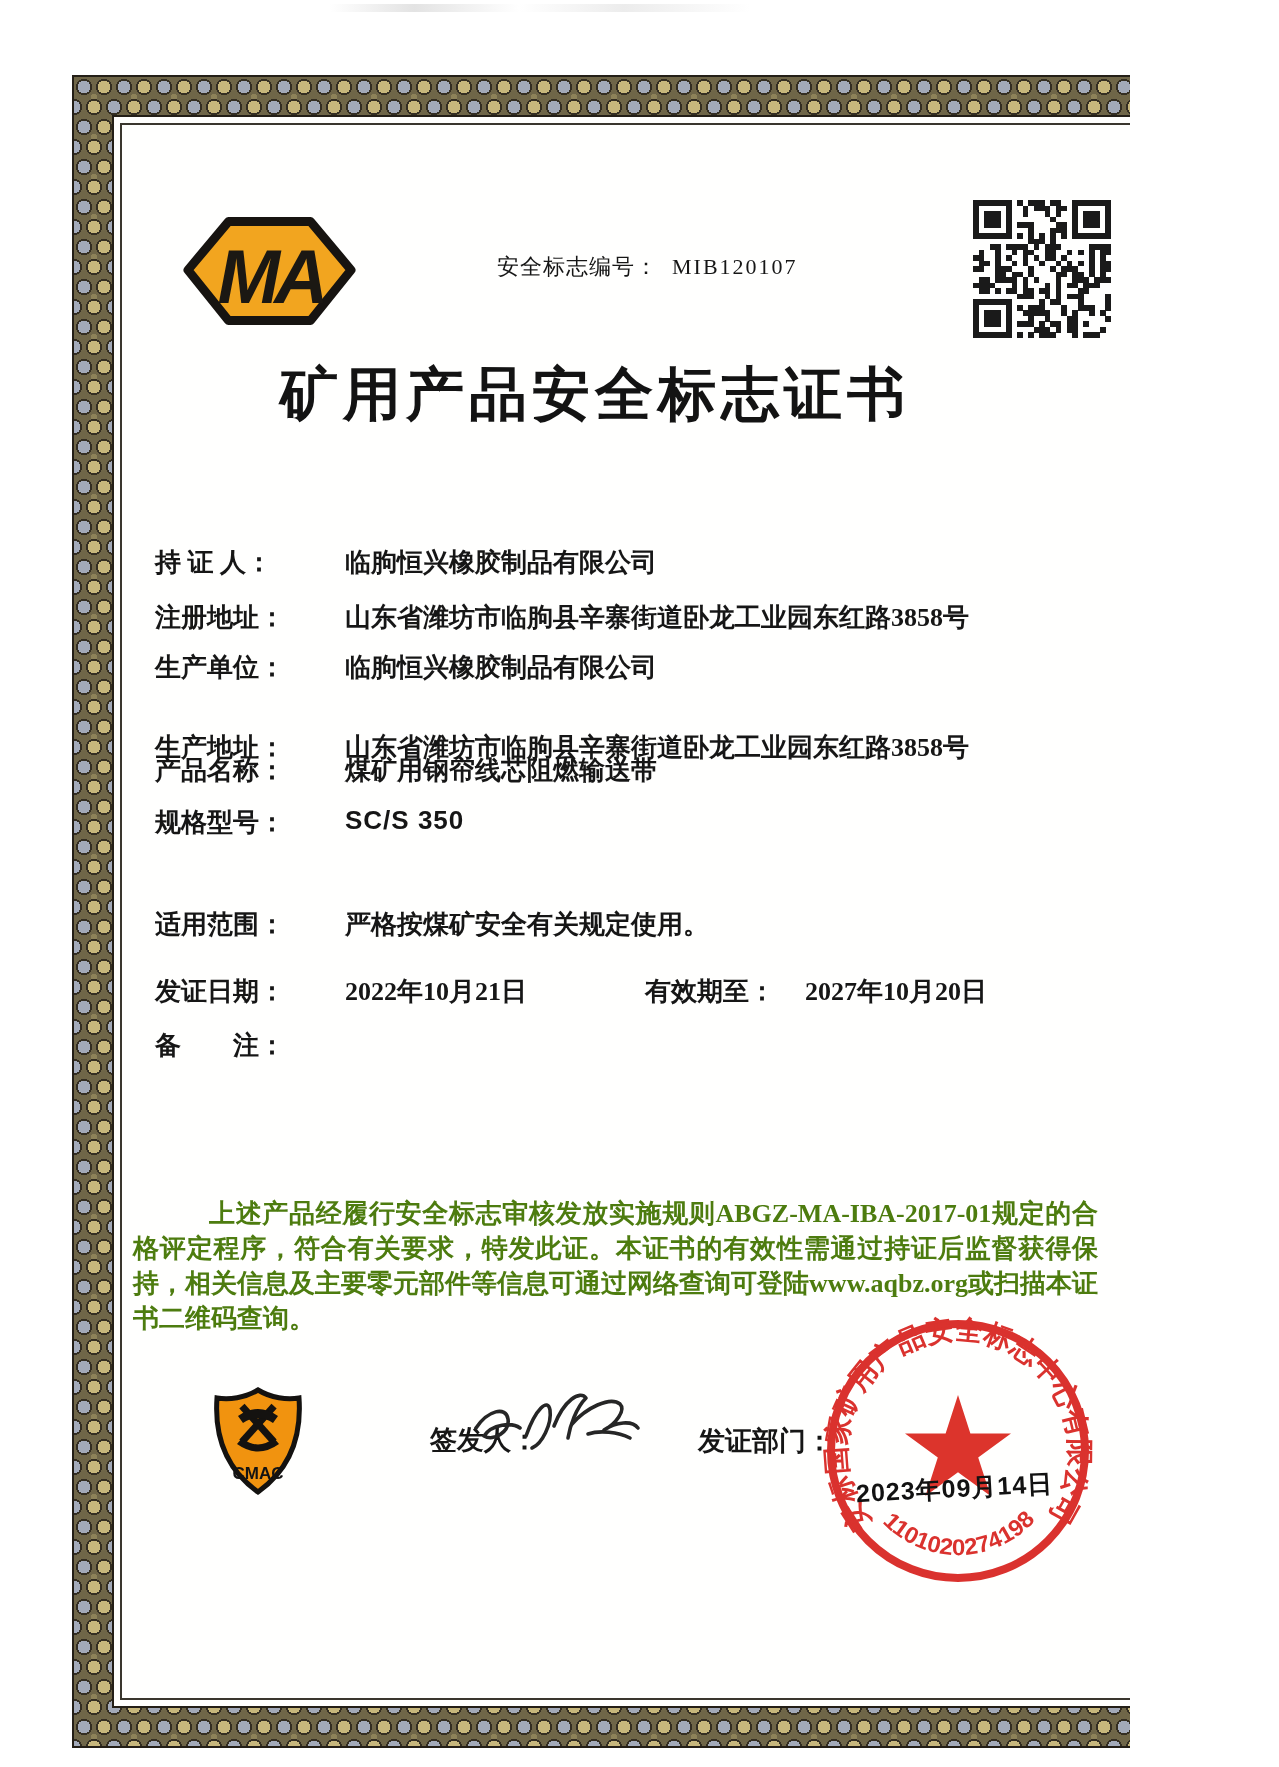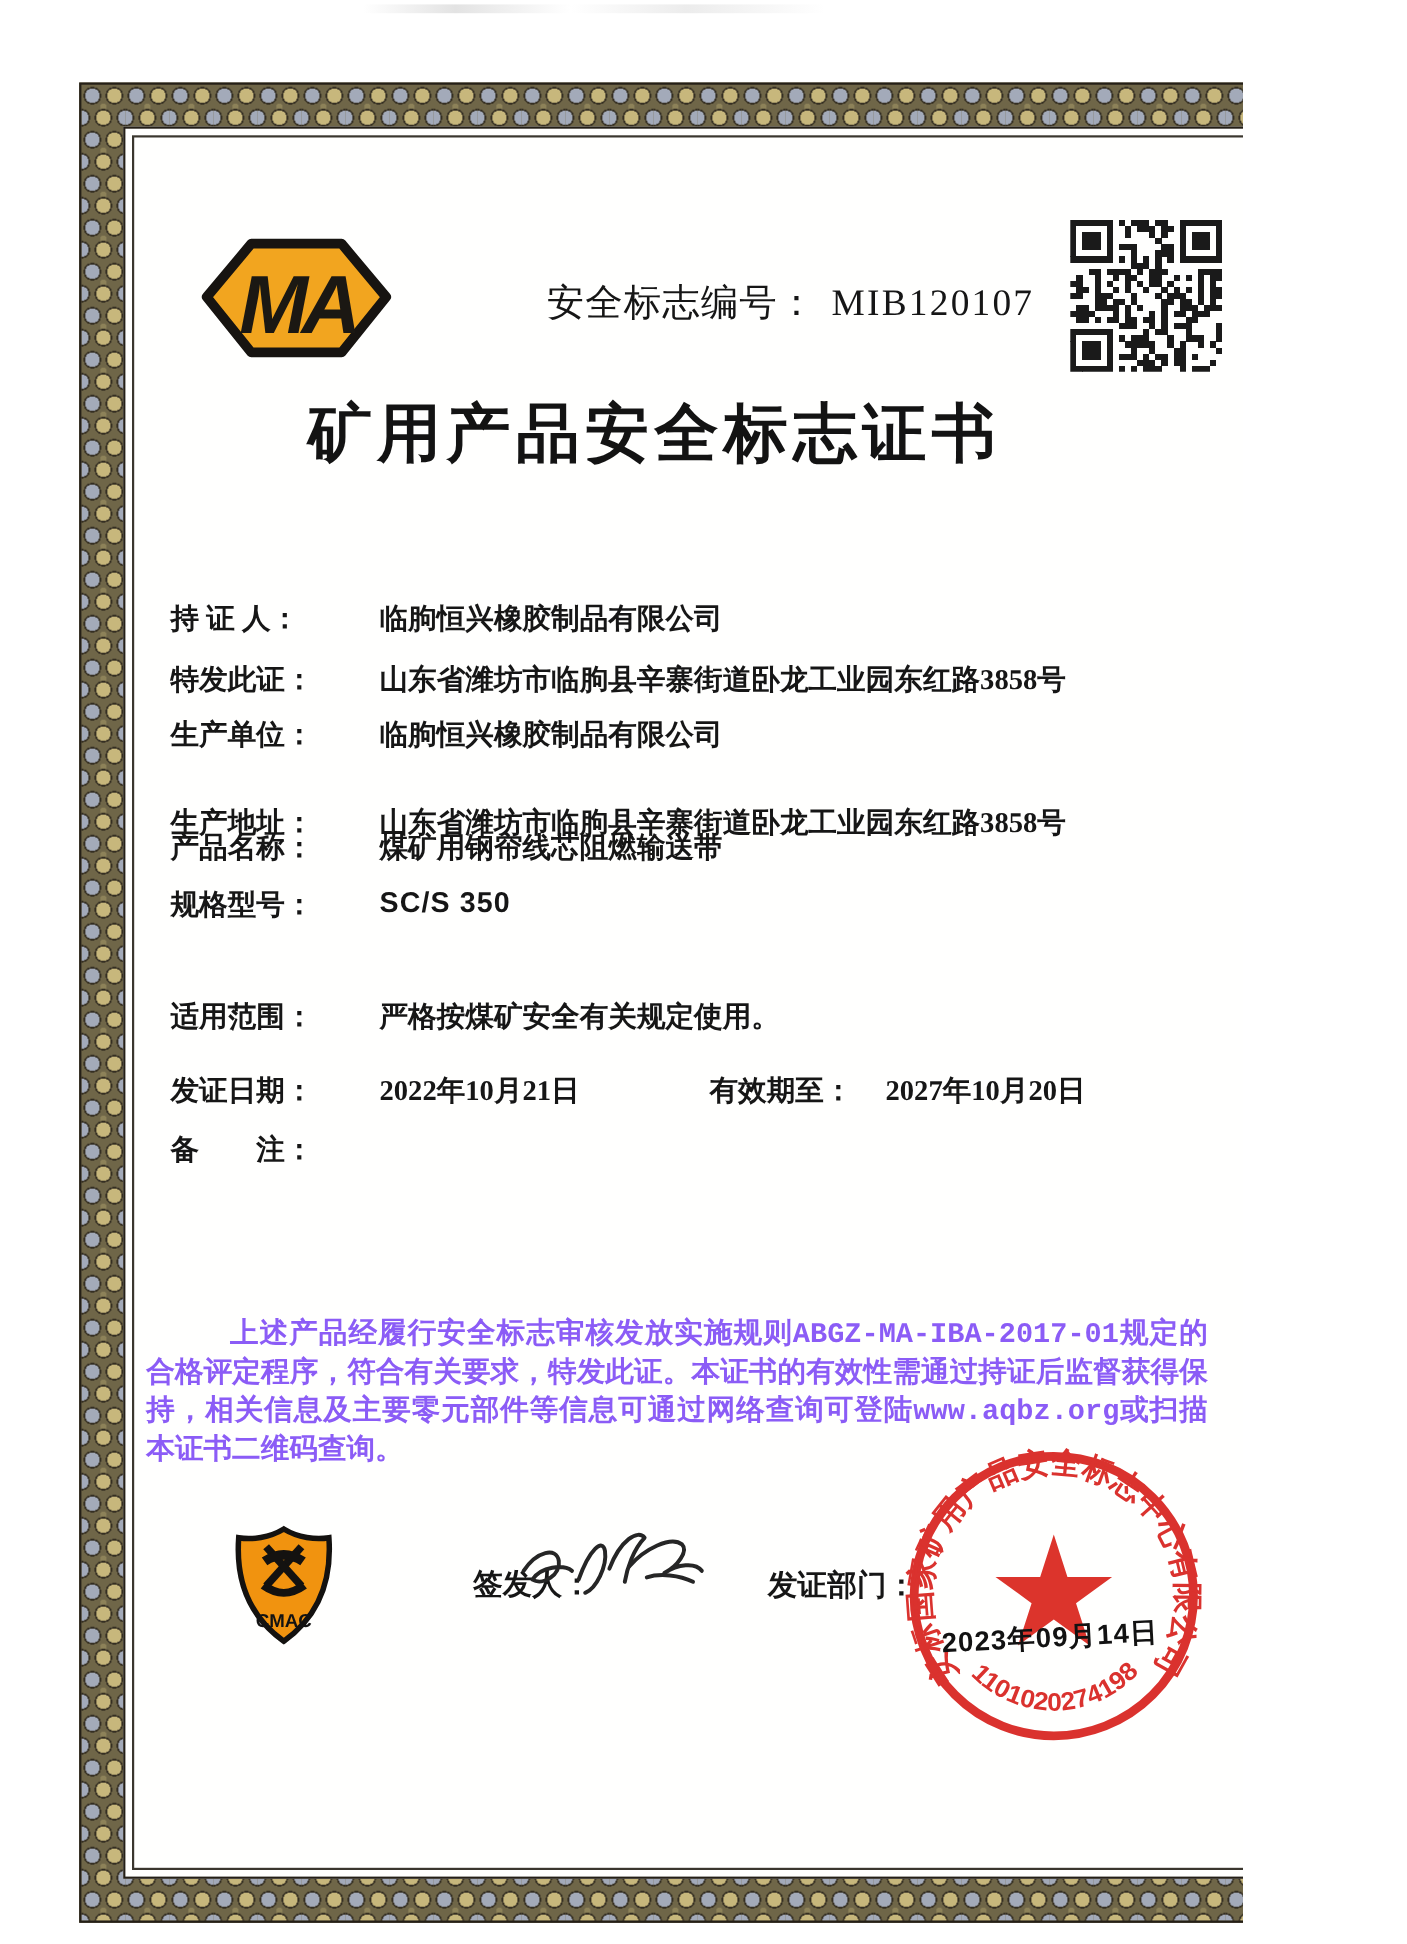--- a/index.html
+++ b/index.html
@@ -21,42 +21,42 @@
   .frame-white{position:absolute;left:112px;top:115px;width:1057px;height:1593px;background:#fffffe;
     border:2px solid #241f17;box-sizing:border-box;}
   .frame-line{position:absolute;left:120px;top:123px;width:1041px;height:1577px;
     border:2px solid #3a362e;box-sizing:border-box;}
 
   .abs{position:absolute;}
   .nowrap{white-space:nowrap;}
 
   
   .ma-logo{left:182px;top:215px;width:175px;height:112px;}
-  .cert-no{left:497px;top:252px;font-size:34px;letter-spacing:1px;}
+  .cert-no{left:497px;top:252px;font-size:22px;letter-spacing:1px;}
   .cert-no .val{padding-left:14px;letter-spacing:2px;}
   .qr{left:973px;top:200px;width:138px;height:138px;}
 
   .title{left:0px;top:356px;width:1190px;text-align:center;font-size:58px;font-weight:900;
          letter-spacing:5px;color:#131313;}
 
   
   .row{position:absolute;left:0;width:1279px;height:34px;font-size:26px;font-weight:700;padding-left:20px;}
   .row .lab{position:absolute;left:155px;white-space:nowrap;}
   .row .val{position:absolute;left:345px;white-space:nowrap;}
   .latin{font-family:"Liberation Sans",sans-serif;letter-spacing:1px;}
   #r0{top:545px}#r1{top:600px}#r2{top:650px}#r3{top:730px}
   #r4{top:753px}#r5{top:805px}#r6{top:856px}#r7{top:907px}
   #r6 .val{left:505px;}
   .dates{top:974px;}
   .dates .lab2{position:absolute;left:645px;white-space:nowrap;}
   .dates .val2{position:absolute;left:805px;white-space:nowrap;}
   .remark{top:1028px;}
 
   .statement{left:133px;top:1196px;width:965px;font-size:26px;font-weight:700;line-height:35px;
-             text-align:justify;text-indent:76px;color:#8b5cf6;font-family:Liberation Mono, monospace;}
+             text-align:justify;text-indent:76px;color:#4d7c0f;}
 
   
   .cmac{left:213px;top:1386px;width:90px;height:110px;}
   .signer-label{left:402px;top:1422px;font-size:27px;font-weight:700;margin-left:28px;}
   .signature{left:468px;top:1386px;width:175px;height:85px;}
   .dept-label{left:698px;top:1423px;font-size:27px;font-weight:700;text-align:right;}
 
   .seal{left:818px;top:1311px;width:280px;height:280px;opacity:.93;}
   .seal-date{left:856px;top:1472px;font-size:25px;font-weight:700;color:#121212;
              transform:rotate(-3deg);font-family:"Liberation Sans",sans-serif;letter-spacing:1px;}
@@ -399,21 +399,21 @@
       </svg>
   </div>
 
   <div class="abs title nowrap">矿用产品安全标志证书</div>
 
   <div class="row" id="r0">
     <span class="lab">持 证 人：</span>
     <span class="val">临朐恒兴橡胶制品有限公司</span>
   </div>
   <div class="row" id="r1">
-    <span class="lab">特发此证：</span>
+    <span class="lab">注册地址：</span>
     <span class="val">山东省潍坊市临朐县辛寨街道卧龙工业园东红路3858号</span>
   </div>
   <div class="row" id="r2">
     <span class="lab">生产单位：</span>
     <span class="val">临朐恒兴橡胶制品有限公司</span>
   </div>
   <div class="row" id="r3">
     <span class="lab">生产地址：</span>
     <span class="val">山东省潍坊市临朐县辛寨街道卧龙工业园东红路3858号</span>
   </div>

